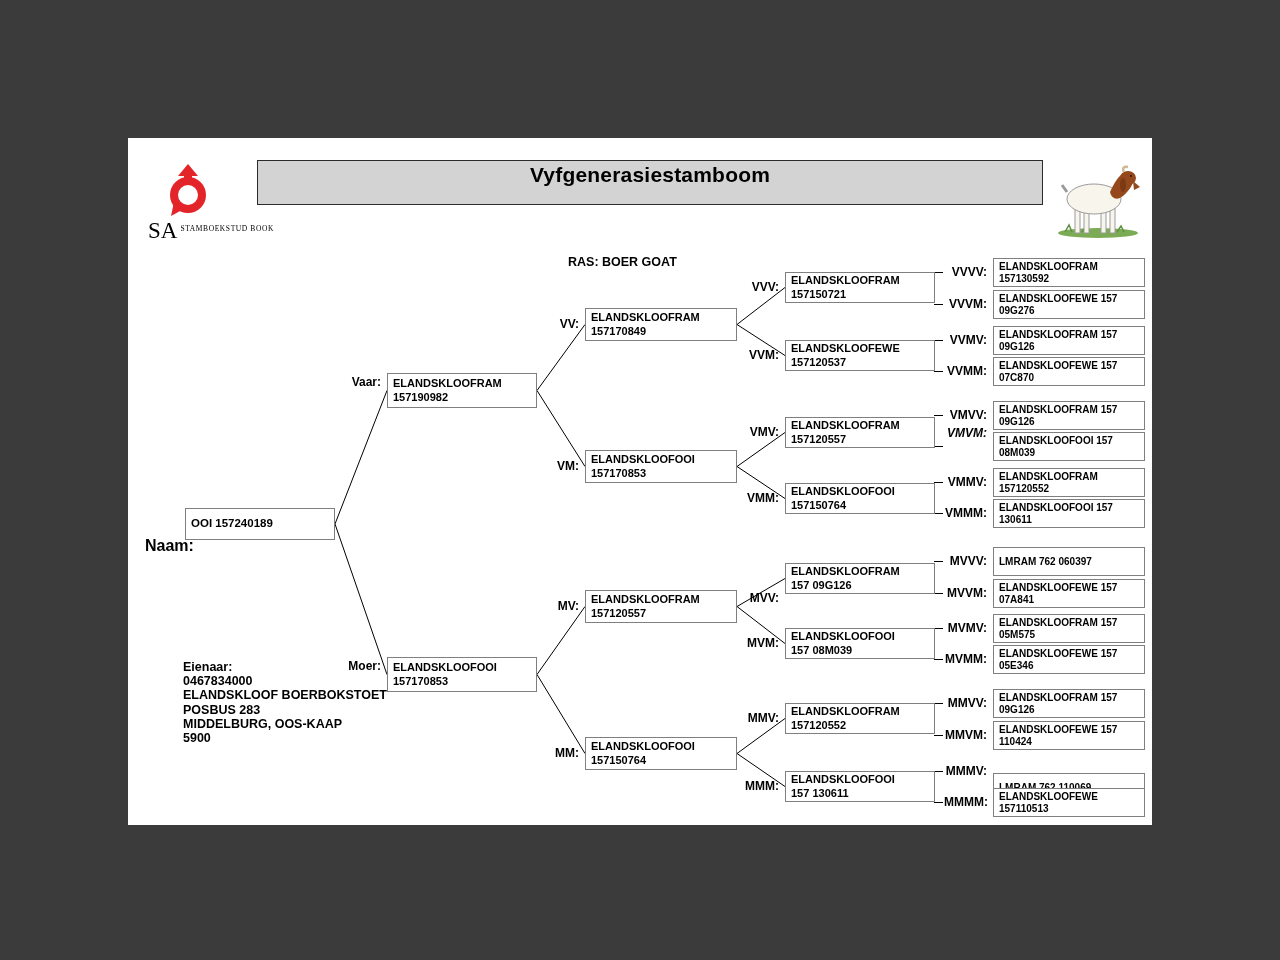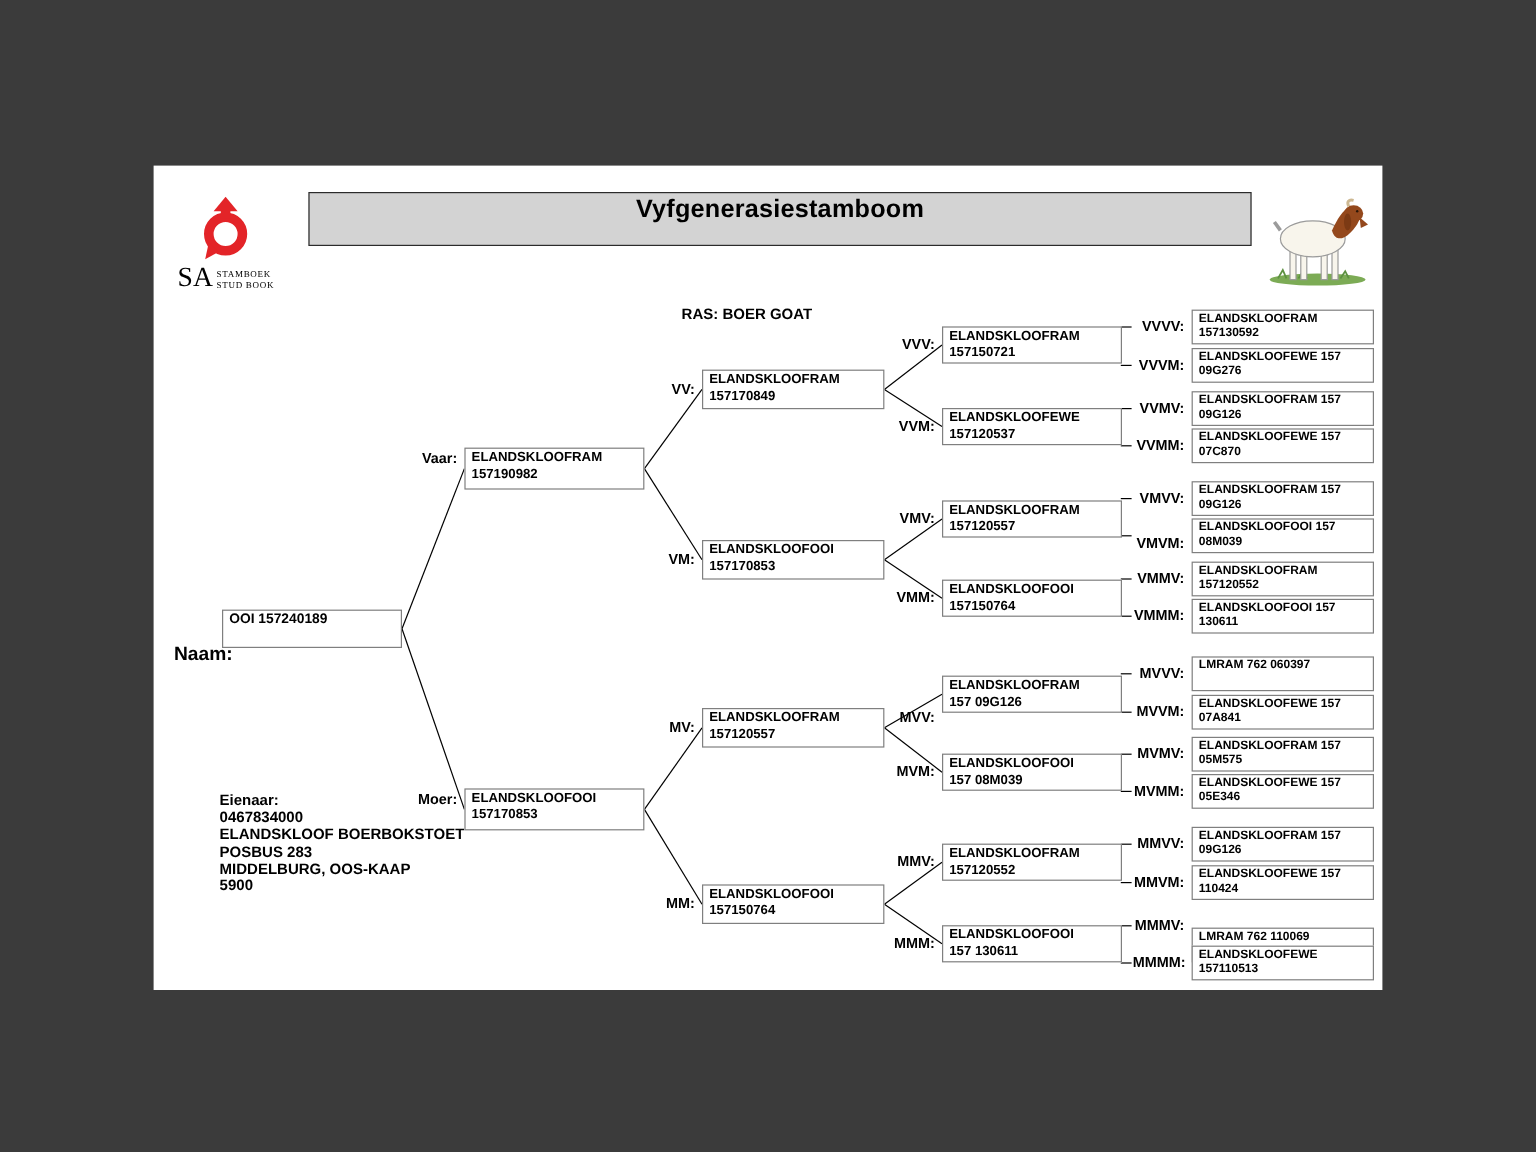--- a/index.html
+++ b/index.html
@@ -9,25 +9,25 @@
   .page{ position:absolute; left:128px; top:138px; width:1024px; height:687px; background:#fff; }
   #connector-svg{ position:absolute; left:0; top:0; pointer-events:none; }
   #connector-svg line{ stroke:#000; stroke-width:1; }
   .title-box{ position:absolute; left:129px; top:22px; width:786px; height:45px; background:var(--band); border:1px solid #2b2b2b; text-align:center; }
   .title{ font-size:21px; font-weight:bold; line-height:27px; letter-spacing:.2px; }
   .subtitle{ font-size:11.5px; font-style:italic; line-height:14px; }
   .logo{ position:absolute; left:20px; top:26px; width:140px; }
   .logo-mark{ display:block; margin-left:12px; }
   .logo-row{ display:flex; align-items:flex-start; margin-top:3px; font-family:Liberation Serif, serif; }
   .logo-sa{ font-size:23px; line-height:20px; }
-  .logo-small{ display:flex; flex-direction:column; font-size:7.5px; letter-spacing:.6px; margin-left:3px; line-height:9px; padding-top:3px; }
+  .logo-small{ display:flex; font-size:7.5px; letter-spacing:.6px; margin-left:3px; line-height:9px; padding-top:3px; }
   .goat{ position:absolute; left:925px; top:27px; }
   .ras{ position:absolute; left:440px; top:117px; font-size:12.5px; font-weight:bold; }
   .naam-label{ position:absolute; left:17px; top:399px; font-size:16px; font-weight:bold; }
-  .pbox{ position:absolute; background:#fff; border:1px solid #7f7f7f; padding:1px 5px; font-weight:bold; font-size:11px; line-height:13.5px; display:flex; flex-direction:column; justify-content:flex-start; white-space:nowrap; overflow:hidden; }
+  .pbox{ position:absolute; background:#fff; border:1px solid #7f7f7f; padding:1px 5px; font-weight:bold; font-size:11px; line-height:13.5px; display:flex; flex-direction:column; justify-content:center; white-space:nowrap; overflow:hidden; }
   .pbox.g4{ font-size:10px; line-height:12px; }
   .pbox.subject{ left:57px; top:370px; width:150px; height:32px; font-size:11.5px; }
   .plabel{ position:absolute; font-size:12px; font-weight:bold; text-align:right; line-height:15px; white-space:nowrap; }
   .details{ position:absolute; left:55px; top:403px; font-size:12.5px; font-weight:bold; line-height:18.4px; }
   .owner{ position:absolute; left:55px; top:522px; font-size:12.5px; font-weight:bold; line-height:14.2px; }
 </style>
 </head>
 <body>
 
 <div class="page">
@@ -216,21 +216,21 @@
       <div class="plabel" style="left: 816px; top: 225.5px; width: 43px;">VVMM:</div>
       <div class="pbox g4" style="left: 865px; top: 263px; width: 152px; height: 29px;">
         <div>ELANDSKLOOFRAM 157</div>
         <div>09G126</div>
       </div>
       <div class="plabel" style="left: 816px; top: 269.5px; width: 43px;">VMVV:</div>
       <div class="pbox g4" style="left: 865px; top: 294px; width: 152px; height: 29px;">
         <div>ELANDSKLOOFOOI 157</div>
         <div>08M039</div>
       </div>
-      <div class="plabel" style="left: 816px; top: 308px; width: 43px;">VMVM:</div>
+      <div class="plabel" style="left: 816px; top: 288px; width: 43px; font-style: italic;">VMVM:</div>
       <div class="pbox g4" style="left: 865px; top: 330px; width: 152px; height: 29px;">
         <div>ELANDSKLOOFRAM</div>
         <div>157120552</div>
       </div>
       <div class="plabel" style="left: 816px; top: 336.5px; width: 43px;">VMMV:</div>
       <div class="pbox g4" style="left: 865px; top: 361px; width: 152px; height: 29px;">
         <div>ELANDSKLOOFOOI 157</div>
         <div>130611</div>
       </div>
       <div class="plabel" style="left: 816px; top: 367.5px; width: 43px;">VMMM:</div>

